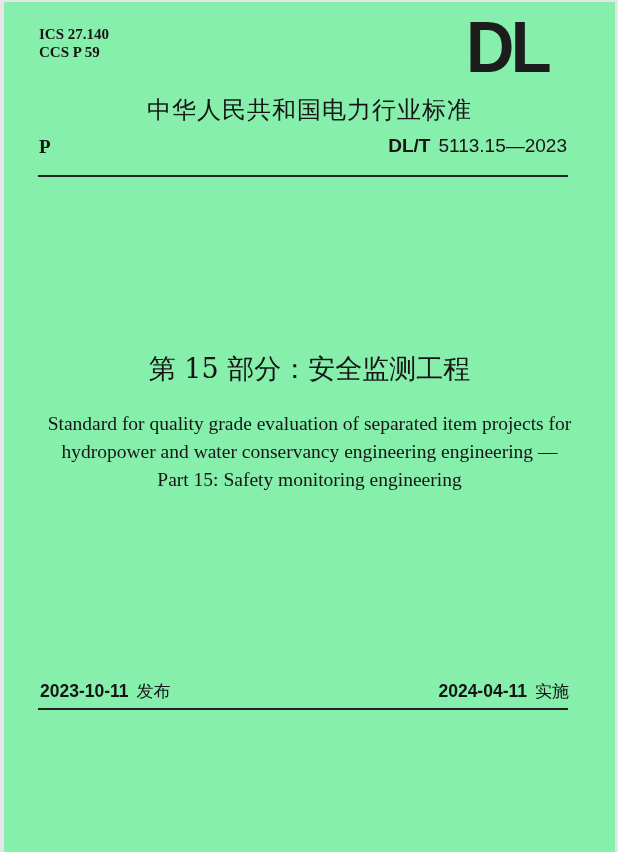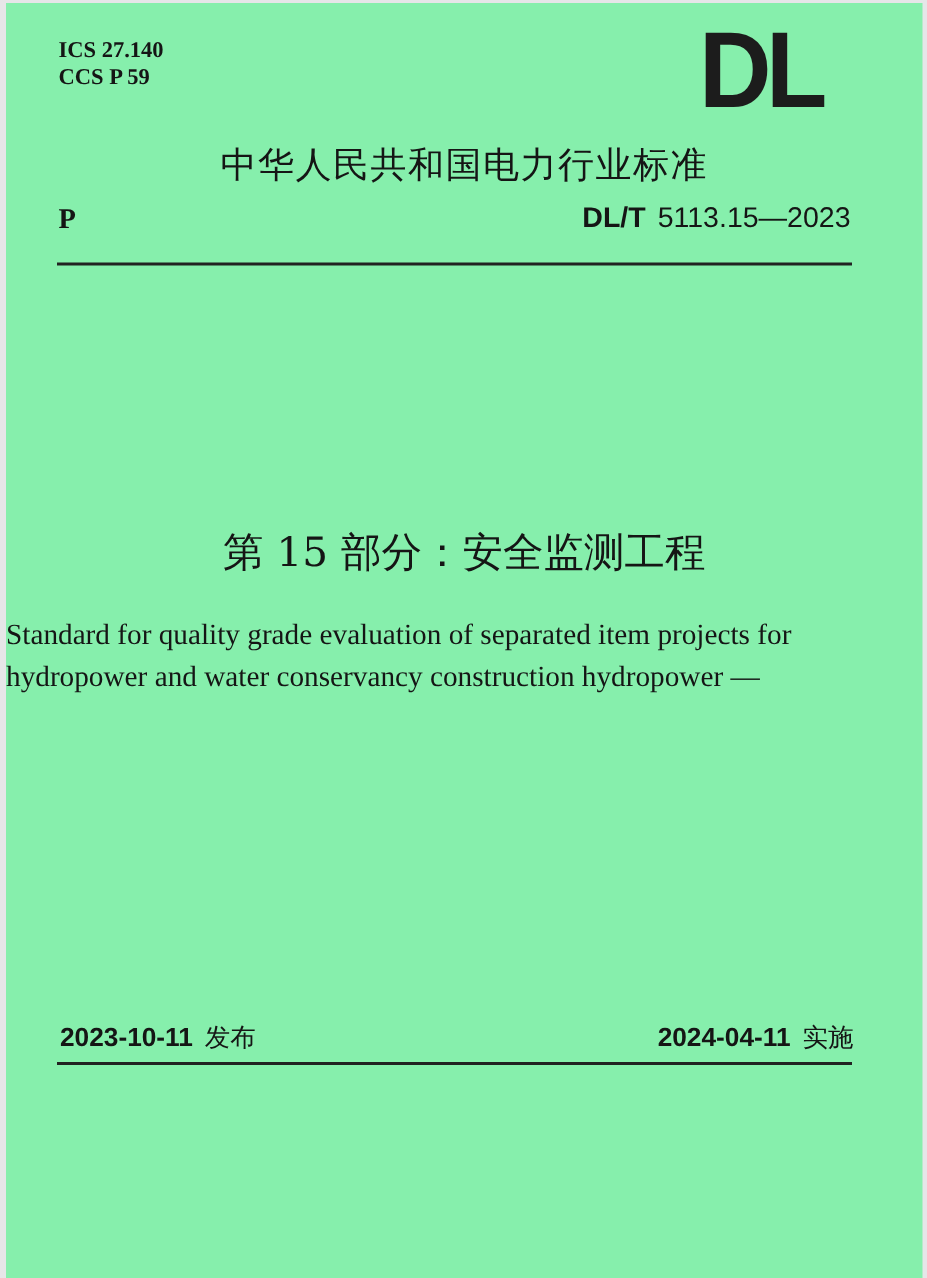--- a/index.html
+++ b/index.html
@@ -62,20 +62,21 @@
     .rule.bottom { top: 706px; }
     .title-cn {
       left: 0; width: 611px;
       text-align: center;
       font-family: "DejaVu Serif", serif;
       font-size: 27px;
       line-height: 42px;
     }
     .title-en {
       left: 0; width: 611px;
+      text-align: center;
       font-family: "Liberation Serif", serif;
       font-size: 19.5px;
       line-height: 28px;
     }
     .date {
       top: 678px;
       font-size: 17.5px;
     }
     .date .d { font-weight: bold; font-family: Liberation Sans, sans-serif; }
     .date .lbl { font-family: "DejaVu Sans", sans-serif; font-size: 17px; margin-left: 8px; }
@@ -105,21 +106,22 @@
 
   <div class="abs stdno">
     <span class="prefix">DL/T</span><span class="num">5113.15—2023</span>
   </div>
 
   <div class="rule top"></div>
 
   <div class="abs title-cn" style="top:328px;margin-top:18px;">第 15 部分：安全监测工程</div>
 
   <div class="abs title-en" style="top:408px;">Standard for quality grade evaluation of separated item projects for</div>
-  <div class="abs title-en" style="top:436px;">hydropower and water conservancy construction hydropower —</div>
+  <div class="abs title-en" style="top:436px;">hydropower and water conservancy engineering engineering —</div>
+  <div class="abs title-en" style="top:464px;">Part 15: Safety monitoring engineering</div>
 
   <div class="abs date" style="left:36px;">
     <span class="d">2023-10-11</span><span class="lbl">发布</span>
   </div>
 
   <div class="abs date" style="right:46px;">
     <span class="d">2024-04-11</span><span class="lbl">实施</span>
   </div>
 
   <div class="rule bottom"></div>

